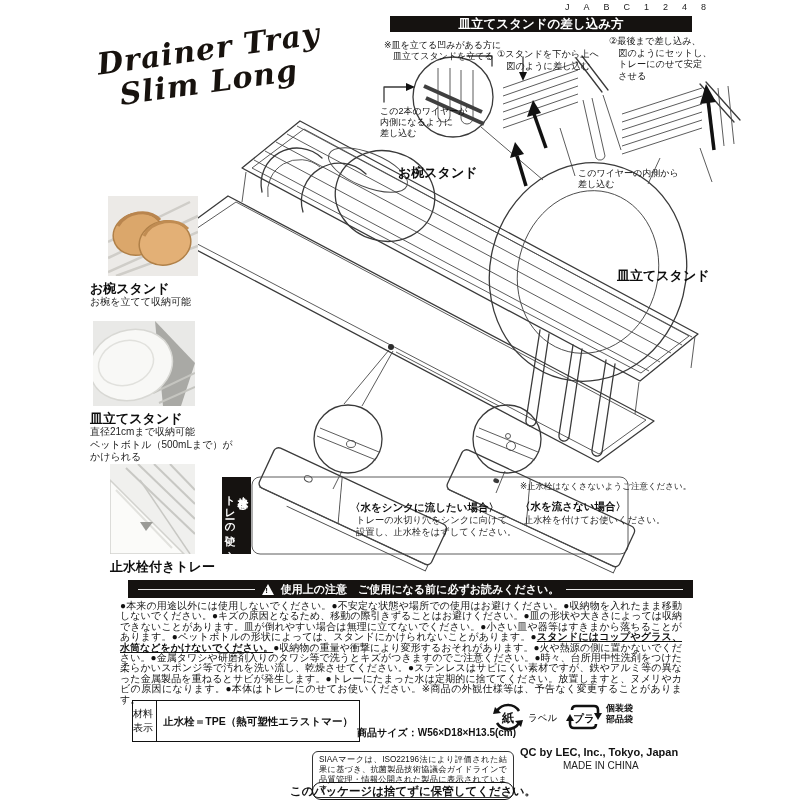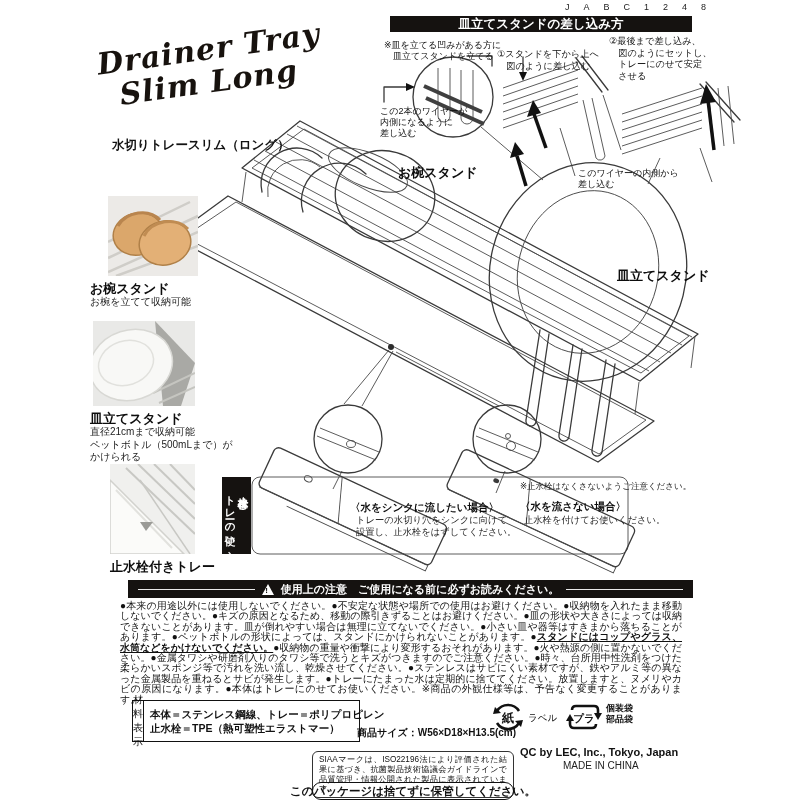--- a/index.html
+++ b/index.html
@@ -203,21 +203,20 @@
 　図のようにセットし、
 　トレーにのせて安定
 　させる</div>
   <div class="abs small-note pre" style="left:578px;top:168px;">このワイヤーの内側から
 差し込む</div>
 
   <div class="abs script-logo" style="left:95px;top:48px;width:240px;">
     <span>Drainer Tray</span>
     <span class="l2">Slim Long</span>
   </div>
-  <div class="abs jp-name" style="left:112px;top:137px;">水切りトレースリム（ロング）</div>
 
   <div class="abs photo" style="left:108px;top:196px;width:90px;height:80px;background:#eceae7;">
     <svg width="90" height="80">
       <line x1="0" y1="62" x2="90" y2="20" stroke="#cfcdc8" stroke-width="2.5"></line>
       <line x1="0" y1="76" x2="90" y2="36" stroke="#cfcdc8" stroke-width="2.5"></line>
       <line x1="8" y1="80" x2="90" y2="50" stroke="#cfcdc8" stroke-width="2.5"></line>
       <line x1="0" y1="46" x2="82" y2="6" stroke="#cfcdc8" stroke-width="2.5"></line>
       <ellipse cx="30" cy="38" rx="25" ry="21" transform="rotate(-14 30 38)" fill="#dba76b" stroke="#b08048" stroke-width="1.5"></ellipse>
       <path d="M10,30 A25,21 -14 0 1 52,24" fill="none" stroke="#b9854e" stroke-width="3"></path>
       <ellipse cx="57" cy="47" rx="26" ry="22" transform="rotate(-14 57 47)" fill="#e3b076" stroke="#b08048" stroke-width="1.5"></ellipse>
@@ -278,21 +277,20 @@
     <div class="rule"></div>
   </div>
 
   <div class="abs caution-body" style="left:120px;top:601px;width:562px;">
     <span>●本来の用途以外には使用しないでください。●不安定な状態や場所での使用はお避けください。●収納物を入れたまま移動しないでください。●キズの原因となるため、移動の際引きずることはお避けください。●皿の形状や大きさによっては収納できないことがあります。皿が倒れやすい場合は無理に立てないでください。●小さい皿や器等はすきまから落ちることがあります。●ペットボトルの形状によっては、スタンドにかけられないことがあります。●</span><span class="bold-ul">スタンドにはコップやグラス、水筒などをかけないでください。</span><span>●収納物の重量や衝撃により変形するおそれがあります。●火や熱源の側に置かないでください。●金属タワシや研磨剤入りのタワシ等で洗うとキズがつきますのでご注意ください。●時々、台所用中性洗剤をつけた柔らかいスポンジ等で汚れを洗い流し、乾燥させてください。●ステンレスはサビにくい素材ですが、鉄やアルミ等の異なった金属製品を重ねるとサビが発生します。●トレーにたまった水は定期的に捨ててください。放置しますと、ヌメリやカビの原因になります。●本体はトレーにのせてお使いください。※商品の外観仕様等は、予告なく変更することがあります。</span>
   </div>
 
   <div class="abs mat-table" style="left:132px;top:700px;width:226px;height:40px;">
     <div class="cell-label">材料表示</div>
     <div class="cell-body">
-      <span>本体＝ステンレス鋼線、トレー＝ポリプロピレン</span>
       <span>止水栓＝TPE（熱可塑性エラストマー）</span>
     </div>
   </div>
 
   <div class="abs size-line" style="left:357px;top:726px;">商品サイズ：W56×D18×H13.5(cm)</div>
 
   <svg class="abs" style="left:492px;top:701px;" width="32" height="32" viewBox="0 0 32 32">
     <path d="M27,10 A13,13 0 0 0 5,10" fill="none" stroke="#111" stroke-width="2.6"></path>
     <polygon points="3,6 9,12 1,13" fill="#111"></polygon>
     <path d="M5,22 A13,13 0 0 0 27,22" fill="none" stroke="#111" stroke-width="2.6"></path>

